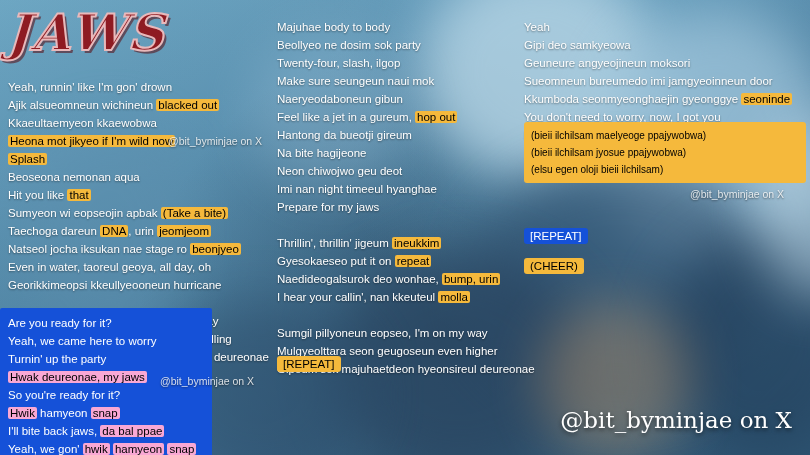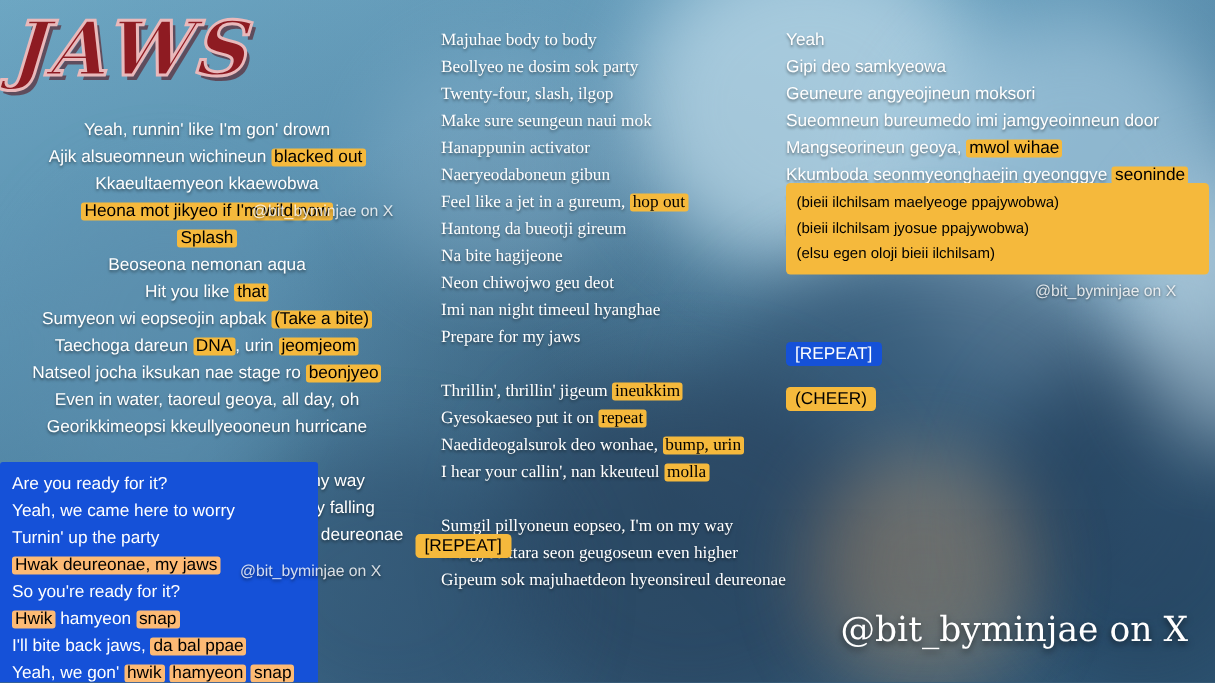--- a/index.html
+++ b/index.html
@@ -40,36 +40,36 @@
     color:#8e1b22;
     -webkit-text-stroke:2px #e9b9bb;
     text-shadow:3px 3px 0 rgba(90,10,15,.55);
     transform:skewX(-6deg);
     line-height:58px;
   }
 
   .lyrics{position:absolute;color:#ffffff;font-size:11.5px;line-height:18px;
           text-shadow:0 1px 2px rgba(0,0,0,.45);white-space:nowrap;}
   .lyrics div{height:18px;}
-  .col1{left:8px;top:78px;width:260px;text-align:center;}
-  .col2{left:294px;top:18px;width:240px;font-family:Liberation Serif, serif;}
+  .col1{left:8px;top:78px;width:260px;}
+  .col2{left:277px;top:18px;width:240px;}
   .col3{left:524px;top:18px;width:280px;}
 
   mark.hl{
     background:#f5b93c;color:#000;padding:0 2px;border-radius:2px;
     text-shadow:none;
   }
   .blue-block{
     position:absolute;left:0;top:308px;width:196px;
     background:#1551d8;padding:6px 8px 8px 8px;
     color:#fff;font-size:11.5px;line-height:18px;
     border-radius:2px;
   }
   .blue-block div{height:18px;white-space:nowrap;}
-  .blue-block mark.hl{background:#fdba74;color:#000;}
+  .blue-block mark.hl{background:#f9a8d4;color:#000;}
 
   .note-box{
     position:absolute;left:524px;top:122px;width:268px;
     background:#f5b93c;color:#000;font-size:10px;line-height:17px;
     padding:5px 7px;border-radius:3px;text-shadow:none;
   }
   .note-box div{white-space:nowrap;}
 
   .tag{
     position:absolute;background:#f5b93c;color:#000;font-size:11.5px;
@@ -121,21 +121,20 @@
       <div>&nbsp;</div>
       <div><span>Sumgil pillyoneun eopseo, I'm on my way</span></div>
       <div><span>Kkeuteul moreudeon siganeun slowly falling</span></div>
       <div><span>Gipeum sok jujeohaetdeon heunjeogeul deureonae</span></div>
     </div>
   <div class="lyrics col2">
       <div><span>Majuhae body to body</span></div>
       <div><span>Beollyeo ne dosim sok party</span></div>
       <div><span>Twenty-four, slash, ilgop</span></div>
       <div><span>Make sure seungeun naui mok</span></div>
-      <div><span>Hanappunin activator</span></div>
       <div><span>Naeryeodaboneun gibun</span></div>
       <div><span>Feel like a jet in a gureum, </span><mark class="hl">hop out</mark></div>
       <div><span>Hantong da bueotji gireum</span></div>
       <div><span>Na bite hagijeone</span></div>
       <div><span>Neon chiwojwo geu deot</span></div>
       <div><span>Imi nan night timeeul hyanghae</span></div>
       <div><span>Prepare for my jaws</span></div>
       <div>&nbsp;</div>
       <div><span>Thrillin', thrillin' jigeum </span><mark class="hl">ineukkim</mark></div>
       <div><span>Gyesokaeseo put it on </span><mark class="hl">repeat</mark></div>
@@ -144,21 +143,20 @@
       <div>&nbsp;</div>
       <div><span>Sumgil pillyoneun eopseo, I'm on my way</span></div>
       <div><span>Mulgyeolttara seon geugoseun even higher</span></div>
       <div><span>Gipeum sok majuhaetdeon hyeonsireul deureonae</span></div>
     </div>
   <div class="lyrics col3">
       <div><span>Yeah</span></div>
       <div><span>Gipi deo samkyeowa</span></div>
       <div><span>Geuneure angyeojineun moksori</span></div>
       <div><span>Sueomneun bureumedo imi jamgyeoinneun door</span></div>
-      <div><span>Mangseorineun geoya, </span><mark class="hl">mwol wihae</mark></div>
       <div><span>Kkumboda seonmyeonghaejin gyeonggye </span><mark class="hl">seoninde</mark></div>
       <div><span>You don't need to worry, now, I got you</span></div>
       <div><span>Kkeutdoeopsi muldeureo</span></div>
     </div>
 
   <div class="note-box">
       <div>(bieii ilchilsam maelyeoge ppajywobwa)</div>
       <div>(bieii ilchilsam jyosue ppajywobwa)</div>
       <div>(elsu egen oloji bieii ilchilsam)</div>
     </div>

